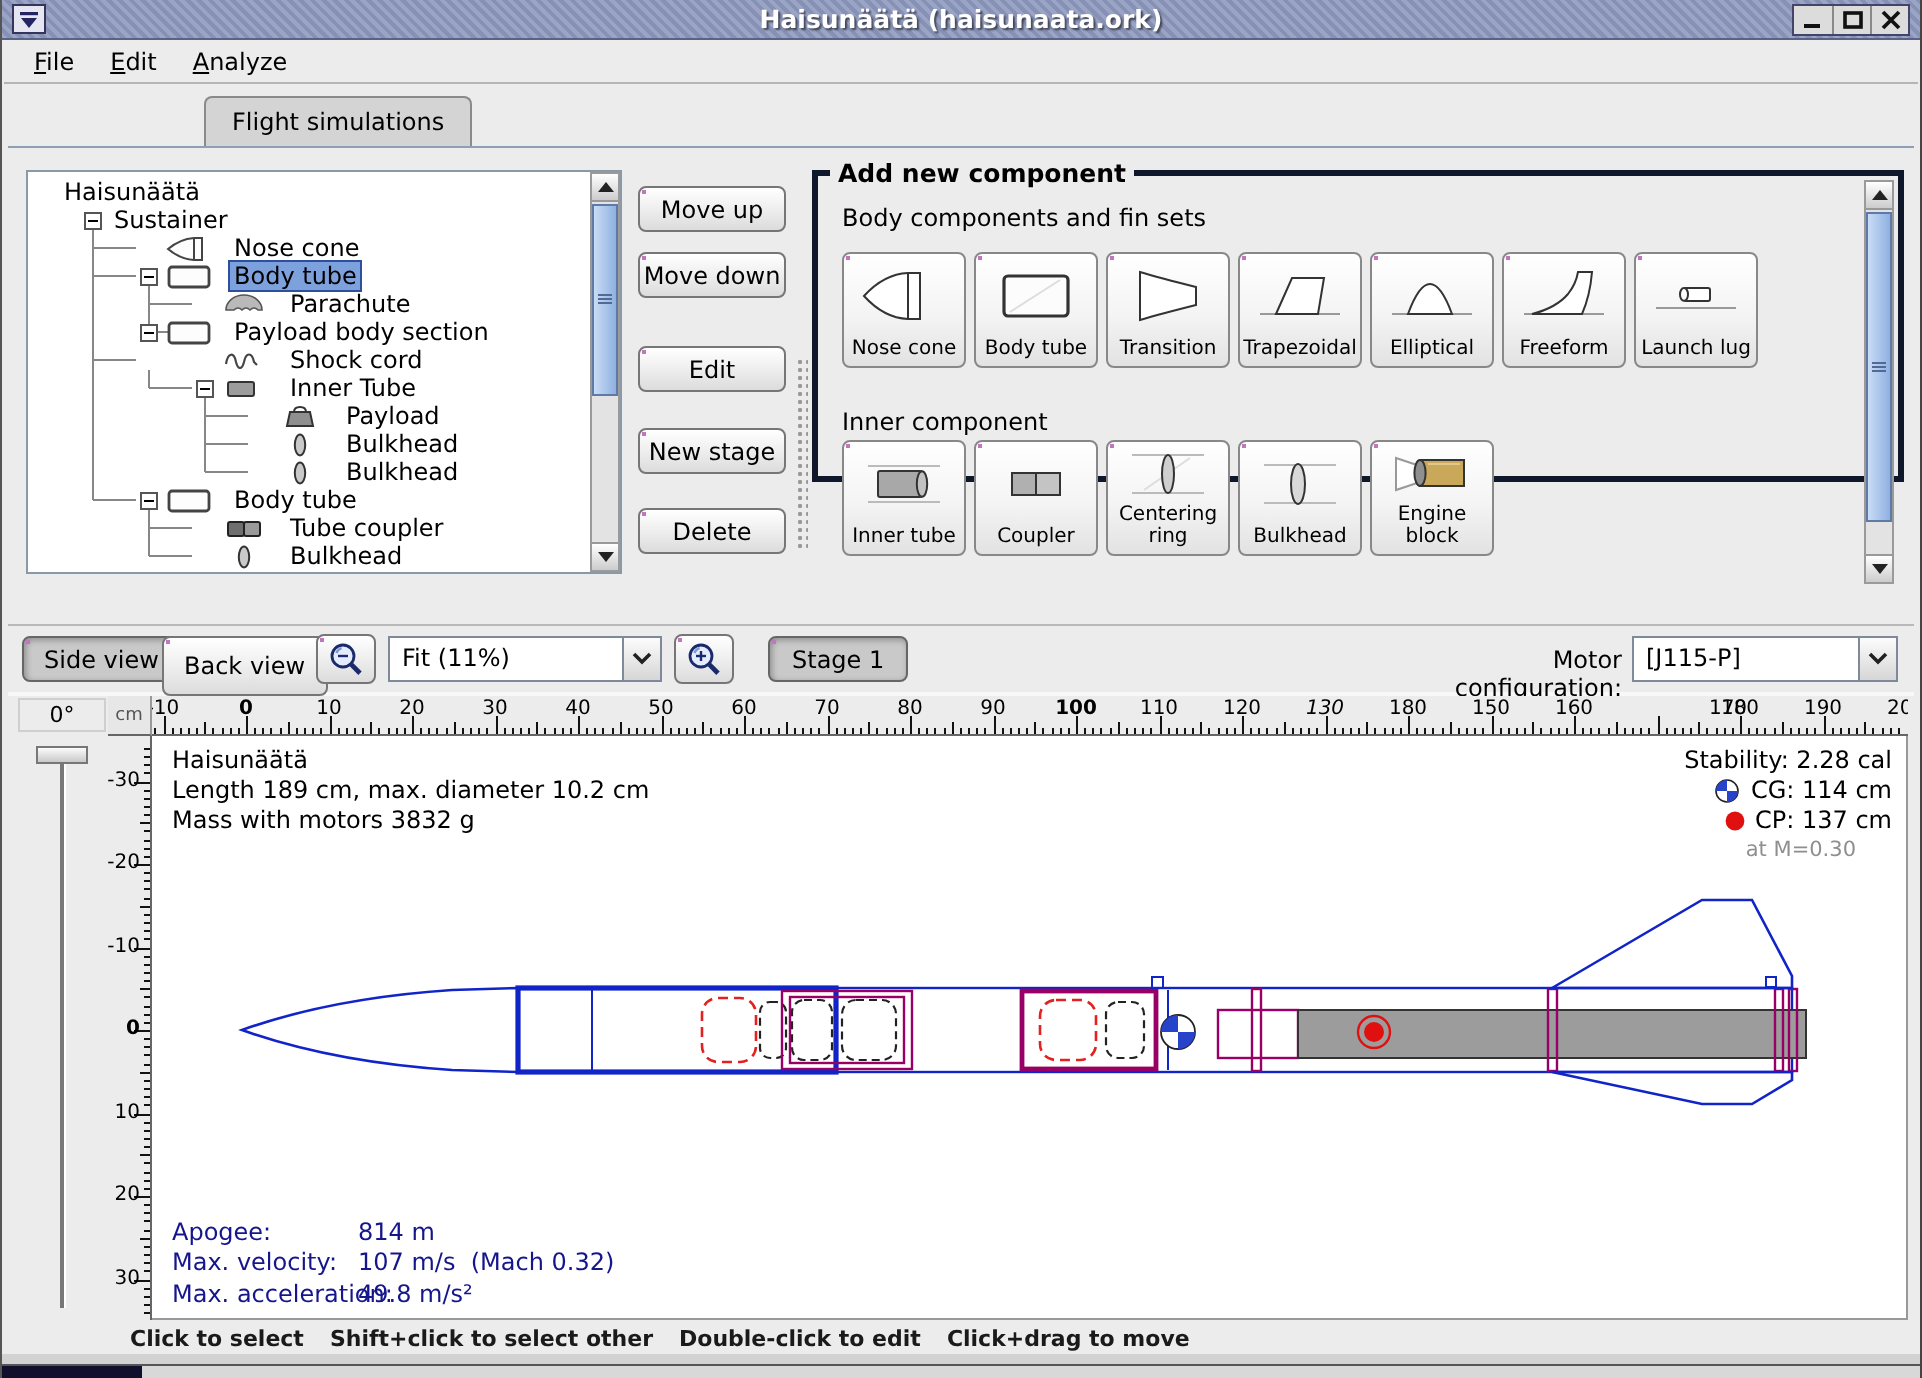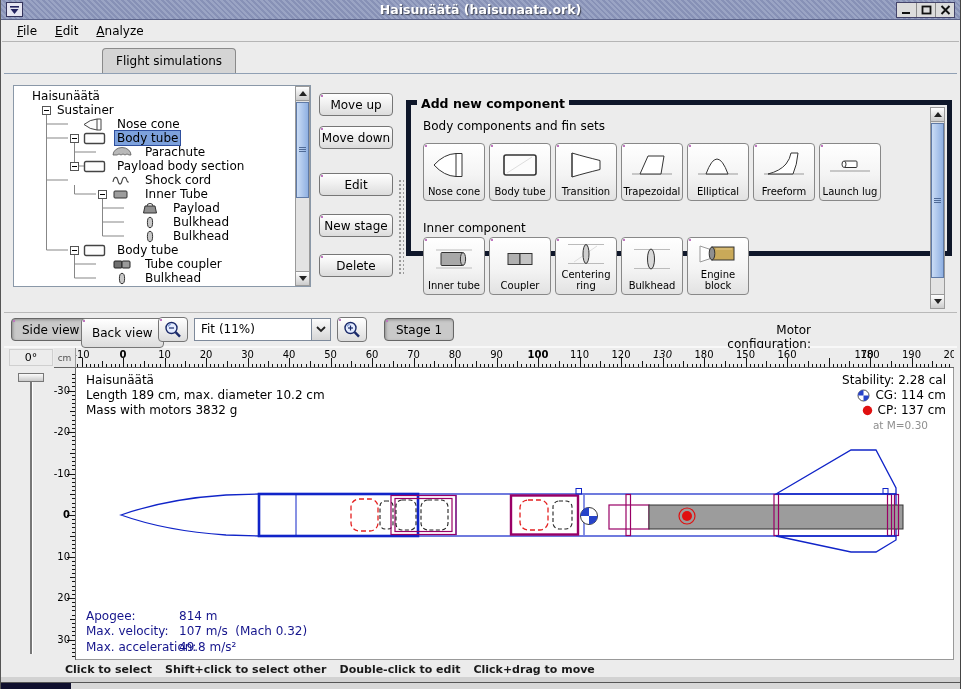--- a/index.html
+++ b/index.html
@@ -63,21 +63,21 @@
   .tree-icon{flex:0 0 26px;height:13px;margin-right:6px;}
   .tree-label{padding:0 2px;}
   .tree-label.selected{background:#7da1dc;outline:1px solid #2e4f9e;}
   #tree-lines{position:absolute;inset:0;}
   
   .actions{position:absolute;left:315px;top:11px;width:74px;height:195px;}
   .action-btn{left:0;width:74px;}
   .splitter{position:absolute;left:394px;top:105px;width:6px;height:95px;
     background-image:radial-gradient(#9a9a9a 1px,transparent 1.2px);background-size:4px 4px;}
   
-  .groupbox{position:absolute;left:402px;top:26px;width:546px;height:156px;border:5px solid #0f172a;}
+  .groupbox{position:absolute;left:402px;top:11px;width:546px;height:156px;border:3px solid #0f172a;}
   .group-title{position:absolute;top:-9px;left:6px;background:#ececec;padding:0 4px;font-weight:bold;font-size:12.5px;}
   .sect-label{position:absolute;left:12px;font-size:12px;}
   .comp-row{position:absolute;left:12px;display:flex;gap:4px;}
   .comp-btn{position:relative;width:62px;height:58px;border:1px solid #888;border-radius:4px;
     background:linear-gradient(#ffffff,#f4f4f4 55%,#e2e2e2);display:flex;flex-direction:column;align-items:center;}
   .comp-icon{flex:1;display:flex;align-items:center;justify-content:center;width:100%;}
   .comp-label{font-size:10px;line-height:10.5px;text-align:center;margin-bottom:3px;padding:0 1px;}
   
   .toolbar{position:absolute;left:0;right:0;top:238px;height:36px;border-top:1px solid #b9b9b9;
     box-shadow:0 -2px 0 #f8f8f8 inset;}
@@ -458,20 +458,28 @@
         <svg width="20" height="20" viewBox="0 0 20 20">
           <circle cx="8.5" cy="8" r="5.5" fill="#e4ecff" stroke="#1a2a6a" stroke-width="1.4"></circle>
           <path d="M5.2,6.5 a4,4 0 0 1 2.6,-2.4" stroke="#7f9ad8" stroke-width="1.2" fill="none"></path>
           <line x1="12.6" y1="12.2" x2="17" y2="16.6" stroke="#1a2a6a" stroke-width="2.4"></line>
           <line x1="6" y1="8" x2="11" y2="8" stroke="#1a2a6a" stroke-width="1.2"></line>
           <line x1="8.5" y1="5.5" x2="8.5" y2="10.5" stroke="#1a2a6a" stroke-width="1.2"></line>
         </svg>
       </div>
       <div class="btn toggled" style="left:380px;top:5px;padding:0 11px;">Stage 1</div>
       <div class="tb-label" style="left:687px;top:10px;width:120px;text-align:right;">Motor configuration:</div>
+      <div class="combo" style="left:812px;top:5px;width:133px;">
+        <span class="combo-val">[J115-P]</span>
+        <span class="combo-btn">
+          <svg width="12" height="7">
+              <polyline points="2,1 6,5 10,1" stroke="#222" stroke-width="1.8" fill="none"></polyline>
+            </svg>
+        </span>
+      </div>
     </div>
 
     <div class="main-view">
       <div class="rot-label">0°</div>
       <div class="unit-corner">cm</div>
       <div class="hruler" id="hruler">
           <div class="tick" style="left: 1.35px; height: 3px;"></div>
           <div class="tick" style="left: 5.5px; height: 9px;"></div>
           <div class="tick" style="left: 9.65px; height: 3px;"></div>
           <div class="tick" style="left: 13.8px; height: 3px;"></div>

